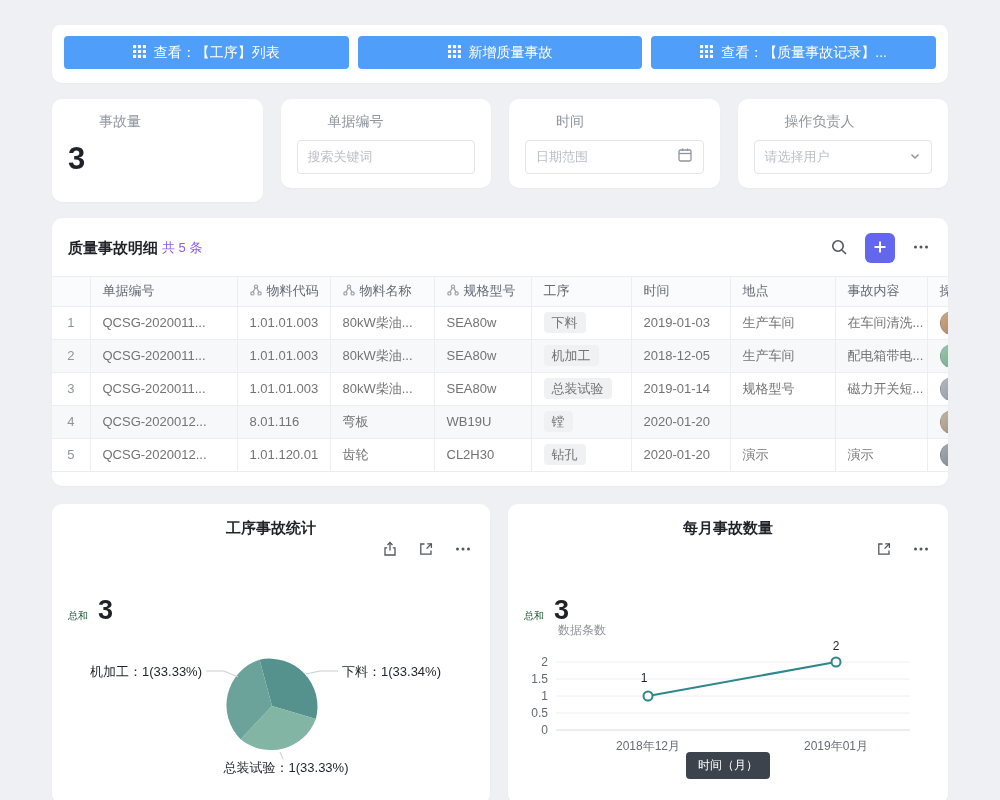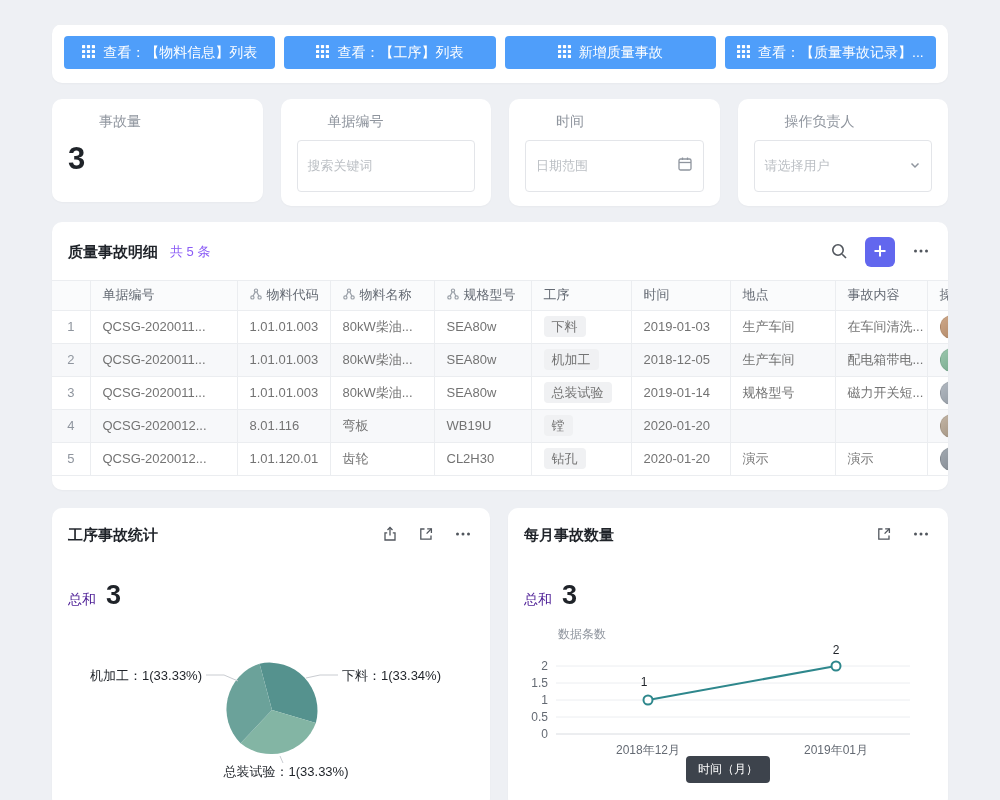--- a/index.html
+++ b/index.html
@@ -31,29 +31,29 @@
   
   .filter-row {
     display:grid; grid-template-columns:repeat(4,1fr); gap:18px;
     align-items:start; margin-bottom:16px;
   }
   .f-card { padding:14px 16px; }
   .stat-card { min-height:103px; }
   .f-label { color:#8f959e; font-size:14px; margin-bottom:9px;margin-left:31px; }
   .stat-value { font-size:31px; font-weight:700; line-height:1.2; margin-top:8px; }
   .input {
-    height:52px; border:1px solid #e3e5e9; border-radius:4px;
+    height:34px; border:1px solid #e3e5e9; border-radius:4px;
     display:flex; align-items:center; justify-content:space-between;
     padding:0 10px; cursor:text; background:#fff;
   }
   .placeholder { color:#bbbfc4; font-size:13px; }
 
   
   .table-card { margin-bottom:18px; padding-bottom:14px; overflow:hidden; }
-  .t-head { display:flex; align-items:center; gap:12px; padding:15px 16px 13px 16px; }
+  .t-head { display:flex; align-items:center; gap:4px; padding:15px 16px 13px 16px; }
   .t-title { font-size:15px; font-weight:700; }
   .t-count { font-size:13px; color:#8b5cf6; }
   .t-actions { margin-left:auto; display:flex; align-items:center; gap:15px; }
   .icon-btn { background:none; border:none; cursor:pointer; display:flex; align-items:center; padding:2px; }
   .add-btn {
     width:30px; height:30px; border:none; border-radius:6px; background:#6267ee;
     display:flex; align-items:center; justify-content:center; cursor:pointer;
   }
   .table-clip { overflow:hidden; width:100%; border-top:1px solid #ebedf0; }
   table { border-collapse:collapse; table-layout:fixed; width:943px; font-size:13px; }
@@ -77,25 +77,25 @@
   }
   .av0{background:linear-gradient(135deg,#cfa98a,#a97f5e);}
   .av1{background:linear-gradient(135deg,#9cc7ae,#6fa386);}
   .av2{background:linear-gradient(135deg,#b3bac2,#8b939c);}
   .av3{background:linear-gradient(135deg,#c4b6a6,#998a78);}
   .av4{background:linear-gradient(135deg,#a3aab2,#7c838b);}
 
   
   .charts-row { display:grid; grid-template-columns:438px 440px; gap:18px; }
   .chart-card { position:relative; height:300px; padding:15px 16px; overflow:hidden; }
-  .c-head { display:flex; align-items:center; }
+  .c-head { display:flex; align-items:center;flex-direction:column; }
   .c-title { font-size:15px; font-weight:700; }
   .c-actions { margin-left:auto; display:flex; align-items:center; gap:16px; }
   .total-row { display:flex; align-items:baseline; gap:10px; margin-top:32px; }
-  .total-label { color:#4c1d95; font-size:14px; }
+  .total-label { color:#14532d; font-size:10px; }
   .total-value { font-size:27px; font-weight:700; }
   .chart-svg { position:absolute; left:0; overflow:visible; }
   .pie-svg { top:120px; }
   .line-svg { top:118px; }
   .svg-label { font-size:13px; fill:#1f2329; font-family:"Liberation Sans","DejaVu Sans",sans-serif; }
   .svg-dim   { font-size:12px; fill:#8f959e; font-family:"Liberation Sans","DejaVu Sans",sans-serif; }
   .svg-tick  { font-size:12px; fill:#646a73; font-family:"Liberation Sans","DejaVu Sans",sans-serif; }
   .svg-pt    { font-size:12px; fill:#1f2329; font-family:"Liberation Sans","DejaVu Sans",sans-serif; }
   .x-badge {
     position:absolute; top:248px; left:50%; transform:translateX(-50%);
@@ -104,36 +104,20 @@
   }
 </style>
 </head>
 <body>
 
 <div class="page">
 
   <section class="card shortcuts">
     <div class="divider"></div>
     <div class="btn-row">
-      <button class="sc-btn">
-        <span><svg width="13" height="13" viewBox="0 0 14 14">
-              <g fill="#fff">
-                <rect x="0" y="0" width="3.4" height="3.4" rx="0.6"></rect>
-                <rect x="5.3" y="0" width="3.4" height="3.4" rx="0.6"></rect>
-                <rect x="10.6" y="0" width="3.4" height="3.4" rx="0.6"></rect>
-                <rect x="0" y="5.3" width="3.4" height="3.4" rx="0.6"></rect>
-                <rect x="5.3" y="5.3" width="3.4" height="3.4" rx="0.6"></rect>
-                <rect x="10.6" y="5.3" width="3.4" height="3.4" rx="0.6"></rect>
-                <rect x="0" y="10.6" width="3.4" height="3.4" rx="0.6"></rect>
-                <rect x="5.3" y="10.6" width="3.4" height="3.4" rx="0.6"></rect>
-                <rect x="10.6" y="10.6" width="3.4" height="3.4" rx="0.6"></rect>
-              </g>
-            </svg></span>
-        <span>查看：【物料信息】列表</span>
-      </button>
       <button class="sc-btn">
         <span><svg width="13" height="13" viewBox="0 0 14 14">
               <g fill="#fff">
                 <rect x="0" y="0" width="3.4" height="3.4" rx="0.6"></rect>
                 <rect x="5.3" y="0" width="3.4" height="3.4" rx="0.6"></rect>
                 <rect x="10.6" y="0" width="3.4" height="3.4" rx="0.6"></rect>
                 <rect x="0" y="5.3" width="3.4" height="3.4" rx="0.6"></rect>
                 <rect x="5.3" y="5.3" width="3.4" height="3.4" rx="0.6"></rect>
                 <rect x="10.6" y="5.3" width="3.4" height="3.4" rx="0.6"></rect>
                 <rect x="0" y="10.6" width="3.4" height="3.4" rx="0.6"></rect>

